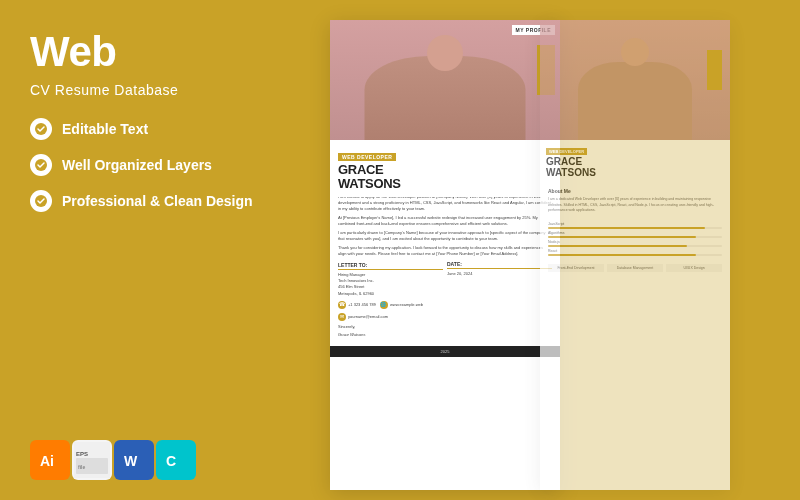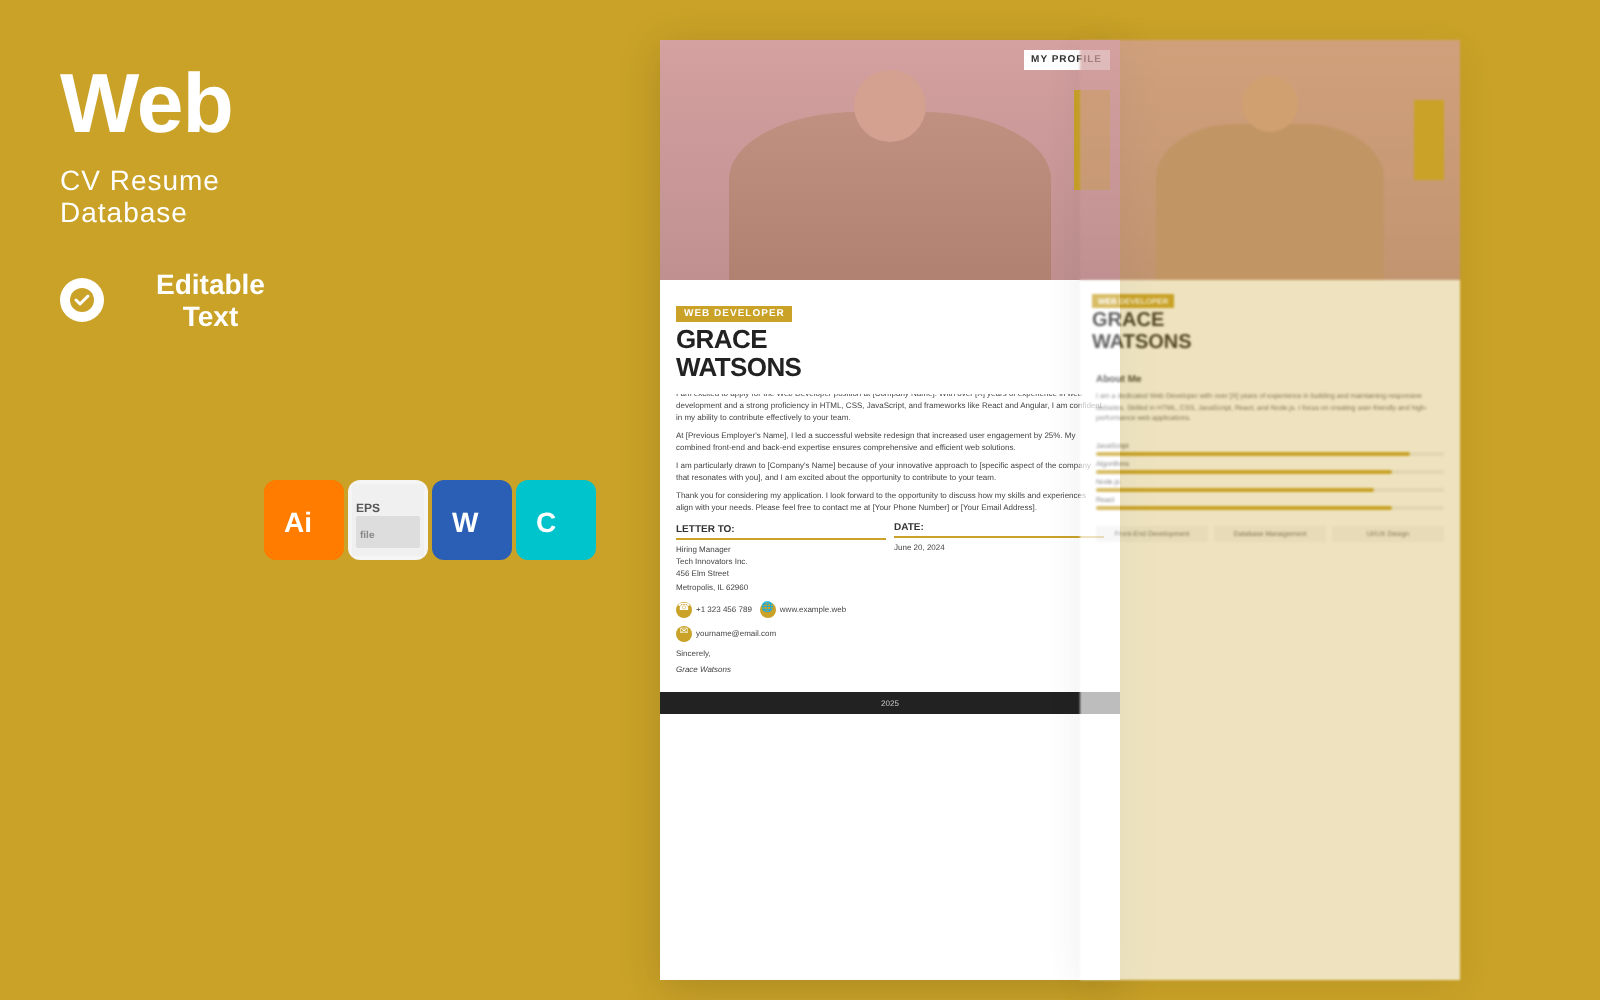--- a/index.html
+++ b/index.html
@@ -17,21 +17,21 @@
       height: 500px;
       position: relative;
     }
 
     
     .left-panel {
       width: 310px;
       background: #c9a227;
       padding: 30px 30px 20px 30px;
       display: flex;
-      flex-direction: row;
+      flex-direction: column;
       justify-content: space-between;
       flex-shrink: 0;
     }
 
     .title-section {}
 
     .title-main {
       font-size: 42px;
       font-weight: 900;
       color: #fff;
@@ -50,21 +50,21 @@
     .features-list {
       margin-top: 20px;
       display: flex;
       flex-direction: column;
       gap: 14px;
     }
 
     .feature-item {
       display: flex;
       align-items: center;
-      gap: 26px;
+      gap: 10px;
       text-align: center;
     }
 
     .check-icon {
       width: 22px;
       height: 22px;
       background: #fff;
       border-radius: 50%;
       display: flex;
       align-items: center;
@@ -466,20 +466,38 @@
       <div class="features-list">
         <div class="feature-item">
           <div class="check-icon">
             <svg viewBox="0 0 12 12" fill="none">
               <circle cx="6" cy="6" r="6" fill="#c9a227"></circle>
               <path d="M3 6l2 2 4-4" stroke="white" stroke-width="1.5" stroke-linecap="round" stroke-linejoin="round"></path>
             </svg>
           </div>
           <span class="feature-text">Editable Text</span>
         </div>
+        <div class="feature-item">
+          <div class="check-icon">
+            <svg viewBox="0 0 12 12" fill="none">
+              <circle cx="6" cy="6" r="6" fill="#c9a227"></circle>
+              <path d="M3 6l2 2 4-4" stroke="white" stroke-width="1.5" stroke-linecap="round" stroke-linejoin="round"></path>
+            </svg>
+          </div>
+          <span class="feature-text">Well Organized Layers</span>
+        </div>
+        <div class="feature-item">
+          <div class="check-icon">
+            <svg viewBox="0 0 12 12" fill="none">
+              <circle cx="6" cy="6" r="6" fill="#c9a227"></circle>
+              <path d="M3 6l2 2 4-4" stroke="white" stroke-width="1.5" stroke-linecap="round" stroke-linejoin="round"></path>
+            </svg>
+          </div>
+          <span class="feature-text">Professional &amp; Clean Design</span>
+        </div>
       </div>
     </div>
 
     <div class="software-icons">
       <div class="sw-icon sw-ai">
         <svg width="24" height="24" viewBox="0 0 24 24">
           <text x="2" y="18" font-size="14" font-weight="900" fill="white" font-family="Arial">Ai</text>
         </svg>
       </div>
       <div class="sw-icon sw-eps">

